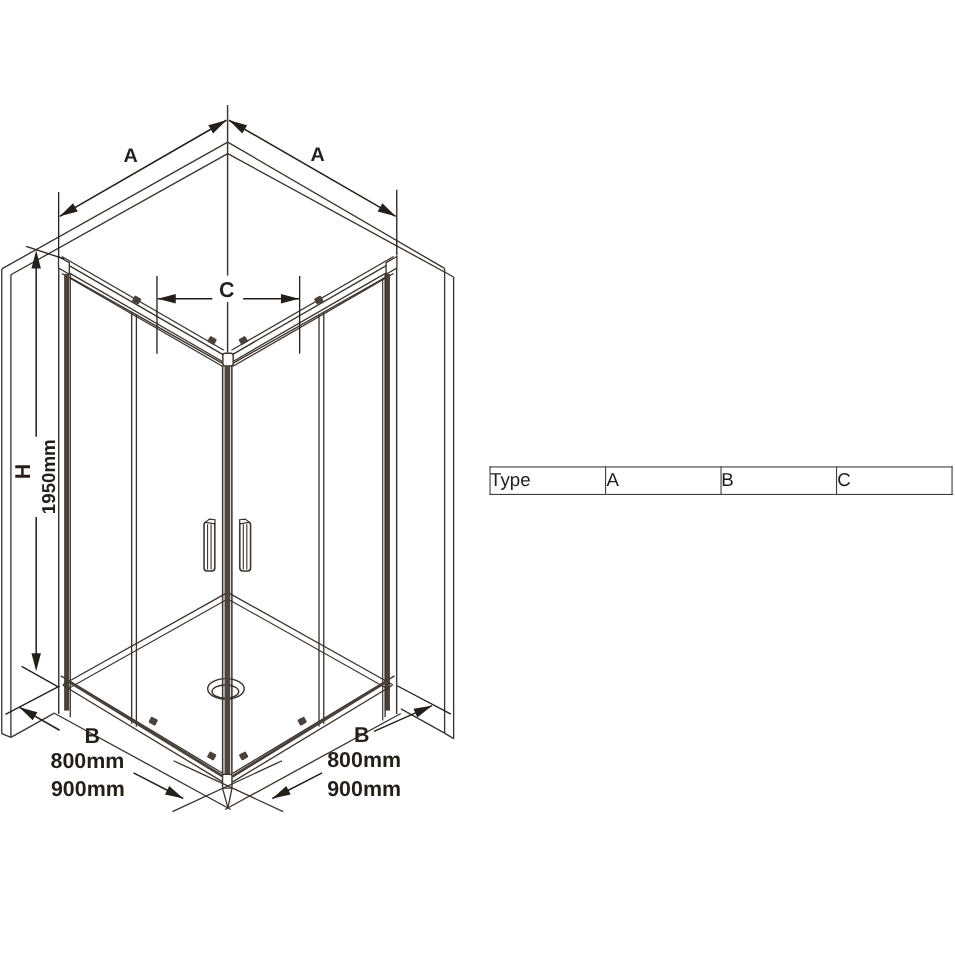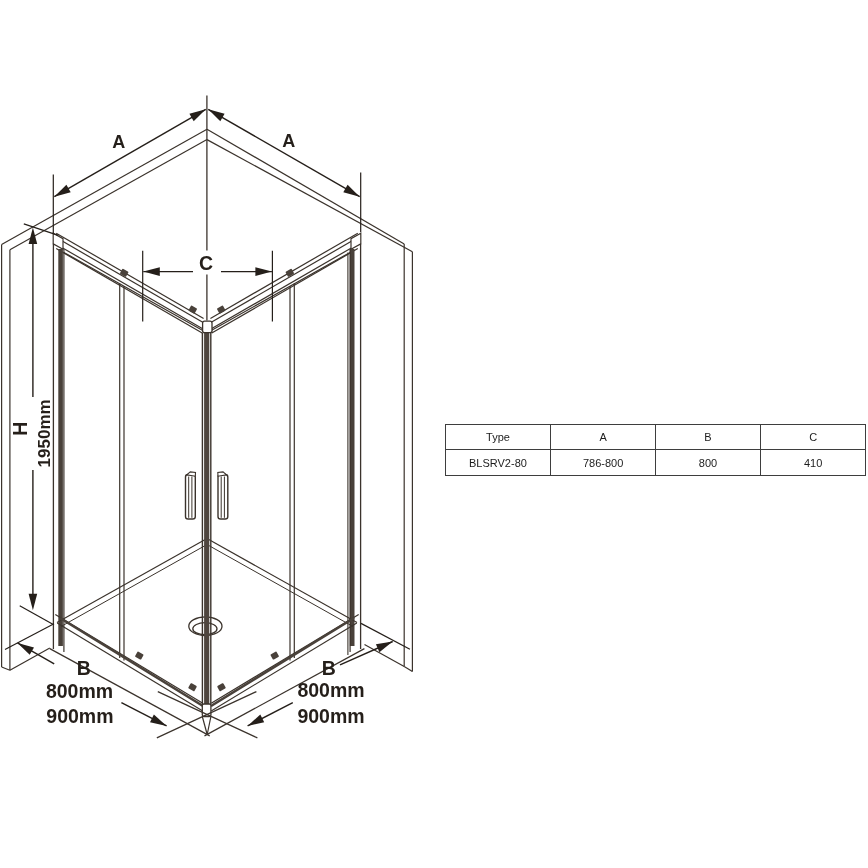--- a/index.html
+++ b/index.html
@@ -1,16 +1,16 @@
 <!DOCTYPE html>
 <html><head><meta charset="utf-8"><style>
 html,body{margin:0;padding:0;background:#fff;width:868px;height:868px;overflow:hidden}
 #wrap{position:relative;width:868px;height:868px;font-family:"Liberation Sans",sans-serif}
 table{position:absolute;left:444.5px;top:423.7px;border-collapse:collapse;table-layout:fixed}
-td{border:1.6px solid #3e3e3e;text-align:center;vertical-align:middle;font-size:11px;color:#1c1c1c;padding:0;height:24.6px}
+td{border:1.6px solid #3e3e3e;vertical-align:middle;font-size:17px;color:#1c1c1c;padding:0;height:24.6px}
 </style></head><body>
 <div id="wrap">
 <svg width="868" height="868" viewBox="0 0 868 868" style="position:absolute;left:0;top:0">
 <line x1="1.6" y1="244.5" x2="207.0" y2="129.2" stroke="#3b332c" stroke-width="1.2"></line>
 <line x1="9.9" y1="249.8" x2="207.0" y2="139.6" stroke="#3b332c" stroke-width="1.2"></line>
 <line x1="1.6" y1="244.5" x2="1.6" y2="667.0" stroke="#3b332c" stroke-width="1.2"></line>
 <line x1="9.9" y1="249.8" x2="9.9" y2="670.3" stroke="#3b332c" stroke-width="1.2"></line>
 <line x1="1.6" y1="667.0" x2="9.9" y2="670.3" stroke="#3b332c" stroke-width="1.2"></line>
 <line x1="9.9" y1="670.3" x2="49.8" y2="648.0" stroke="#3b332c" stroke-width="1.2"></line>
 <line x1="404.2" y1="244.0" x2="207.0" y2="129.2" stroke="#3b332c" stroke-width="1.2"></line>
@@ -126,20 +126,14 @@
 <text x="50.0" y="433.4" font-size="17.0" font-weight="bold" fill="#251f1a" text-anchor="middle" font-family="Liberation Sans, sans-serif" transform="rotate(-90 50.0 433.4)">1950mm</text>
 </svg>
 <table>
 <tbody>
         <tr>
           <td style="width:104.9px">Type</td>
           <td style="width:103.4px">A</td>
           <td style="width:104.4px">B</td>
           <td style="width:104.0px">C</td>
         </tr>
-<tr>
-          <td>BLSRV2-80</td>
-          <td>786-800</td>
-          <td>800</td>
-          <td>410</td>
-        </tr>
 </tbody>
     </table>
 </div>
 </body></html>

